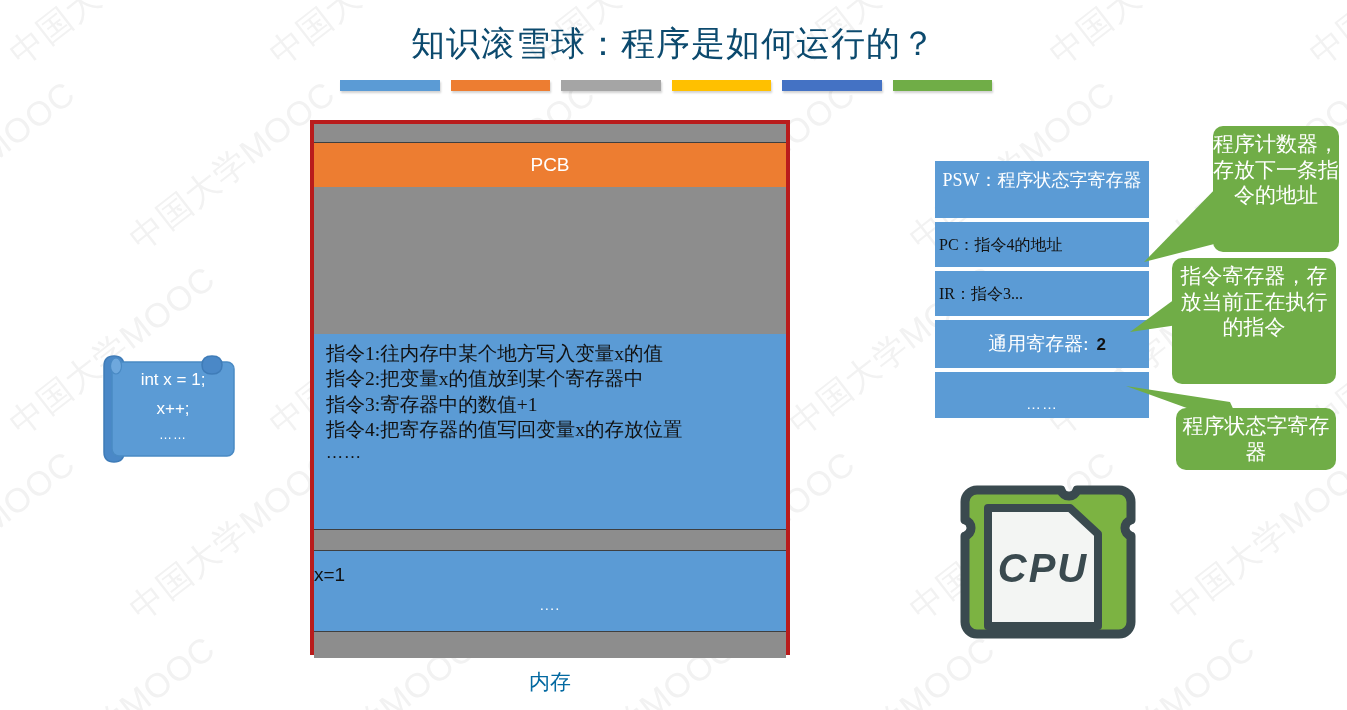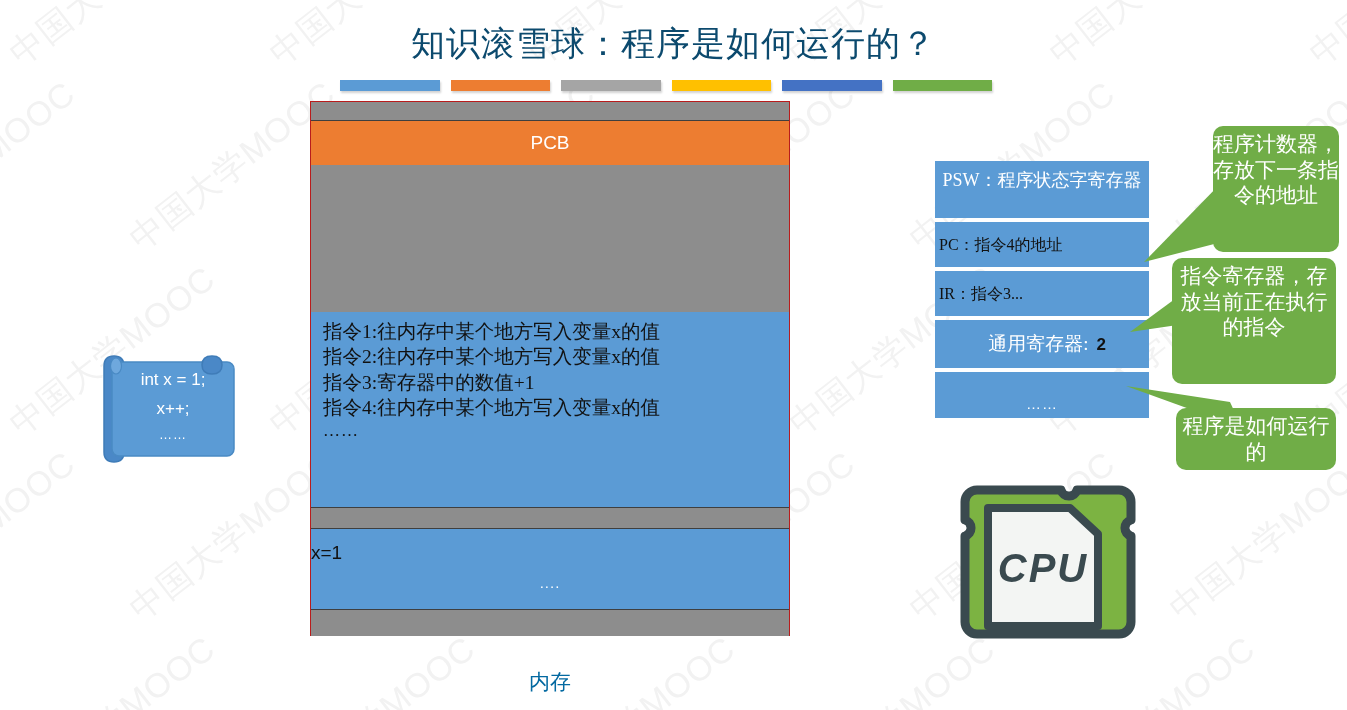--- a/index.html
+++ b/index.html
@@ -63,24 +63,24 @@
   .accent-bar {
     flex: 1 1 0;
     height: 11px;
     box-shadow: 1px 2px 2px rgba(0,0,0,0.18);
   }
 
   
   #memory-block {
     position: absolute;
     left: 310px;
-    top: 101px;
+    top: 120px;
     width: 480px;
     height: 535px;
-    border: 1px solid #b91c1c;
+    border: 4px solid #b91c1c;
     box-sizing: border-box;
     z-index: 2;
     background: #8d8d8d;
   }
   .mem-band {
     position: absolute;
     left: 0;
     width: 100%;
     box-sizing: border-box;
   }
@@ -329,23 +329,23 @@
 
 <div id="memory-block">
   <div class="mem-band band-gray" id="band-top"></div>
   <div class="mem-band band-orange" id="band-pcb">
     <div id="pcb-label">PCB</div>
   </div>
   <div class="mem-band band-gray" id="band-gray-mid"></div>
   <div class="mem-band band-blue" id="band-instr">
     <div id="instruction-list">
       <span class="instr-line">指令1:往内存中某个地方写入变量x的值</span>
-      <span class="instr-line">指令2:往内存中某个地方写入变量x的值</span>
+      <span class="instr-line">指令2:把变量x的值放到某个寄存器中</span>
       <span class="instr-line">指令3:寄存器中的数值+1</span>
-      <span class="instr-line">指令4:往内存中某个地方写入变量x的值</span>
+      <span class="instr-line">指令4:把寄存器的值写回变量x的存放位置</span>
       <span id="instr-ellipsis">……</span>
     </div>
   </div>
   <div class="mem-band band-gray" id="band-gray-2"></div>
   <div class="mem-band band-blue" id="band-data">
     <div id="data-value">x=1</div>
     <div id="data-ellipsis">....</div>
   </div>
   <div class="mem-band band-gray" id="band-bottom"></div>
 </div>
@@ -365,21 +365,21 @@
 </svg>
 <svg class="callout-tail" style="left:1122px; top:276px; width:110px; height:80px;" viewBox="0 0 110 80">
   <polygon points="8,56 76,6 76,46" fill="#70ad47"></polygon>
 </svg>
 <svg class="callout-tail" style="left:1124px; top:380px; width:130px; height:60px;" viewBox="0 0 130 60">
   <polygon points="2,6 118,48 106,22" fill="#70ad47"></polygon>
 </svg>
 
 <div class="callout" id="callout-pc">程序计数器，存放下一条指令的地址</div>
 <div class="callout" id="callout-ir">指令寄存器，存放当前正在执行的指令</div>
-<div class="callout" id="callout-misc">程序是如何运行的</div>
+<div class="callout" id="callout-misc">程序状态字寄存器</div>
 
 <div id="cpu-icon">
   <svg width="186" height="178" viewBox="0 0 186 178">
     <path d="M22 12 h84 a8 8 0 0 0 8 6 a8 8 0 0 0 8 -6 h42 a12 12 0 0 1 12 12 v18
              a8 8 0 0 0 -6 8 a8 8 0 0 0 6 8 v86 a12 12 0 0 1 -12 12 h-142
              a12 12 0 0 1 -12 -12 v-86 a8 8 0 0 0 6 -8 a8 8 0 0 0 -6 -8 v-18
              a12 12 0 0 1 12 -12 z" fill="#7cb342" stroke="#3a4a4f" stroke-width="9" stroke-linejoin="round"></path>
     <path d="M33 30 h82 l28 26 v92 h-110 z" fill="#f3f5f3" stroke="#3a4a4f" stroke-width="8" stroke-linejoin="round"></path>
     <text x="88" y="104" text-anchor="middle" font-family="'Liberation Sans', sans-serif" font-size="40" font-weight="bold" fill="#3a4a4f" letter-spacing="2">CPU</text>
   </svg>

